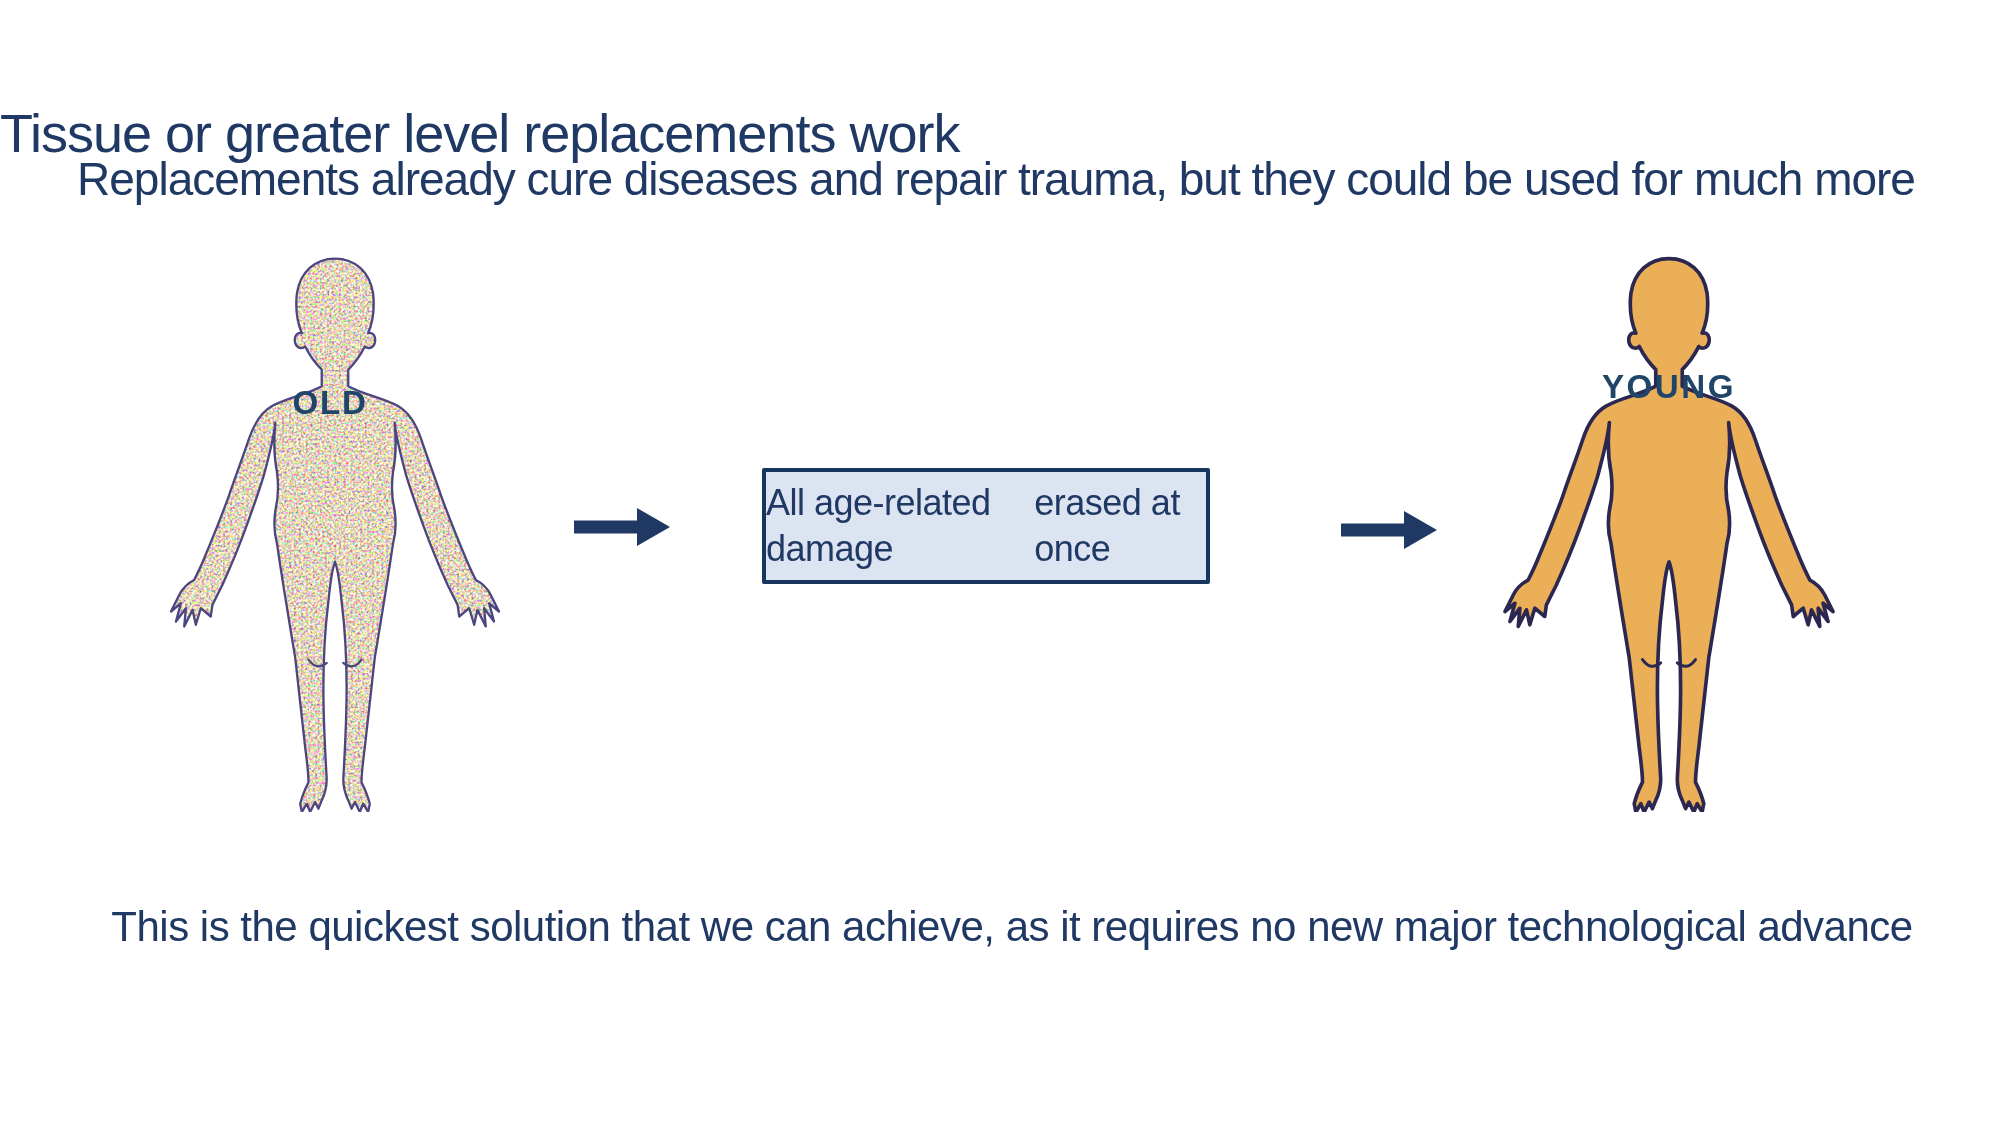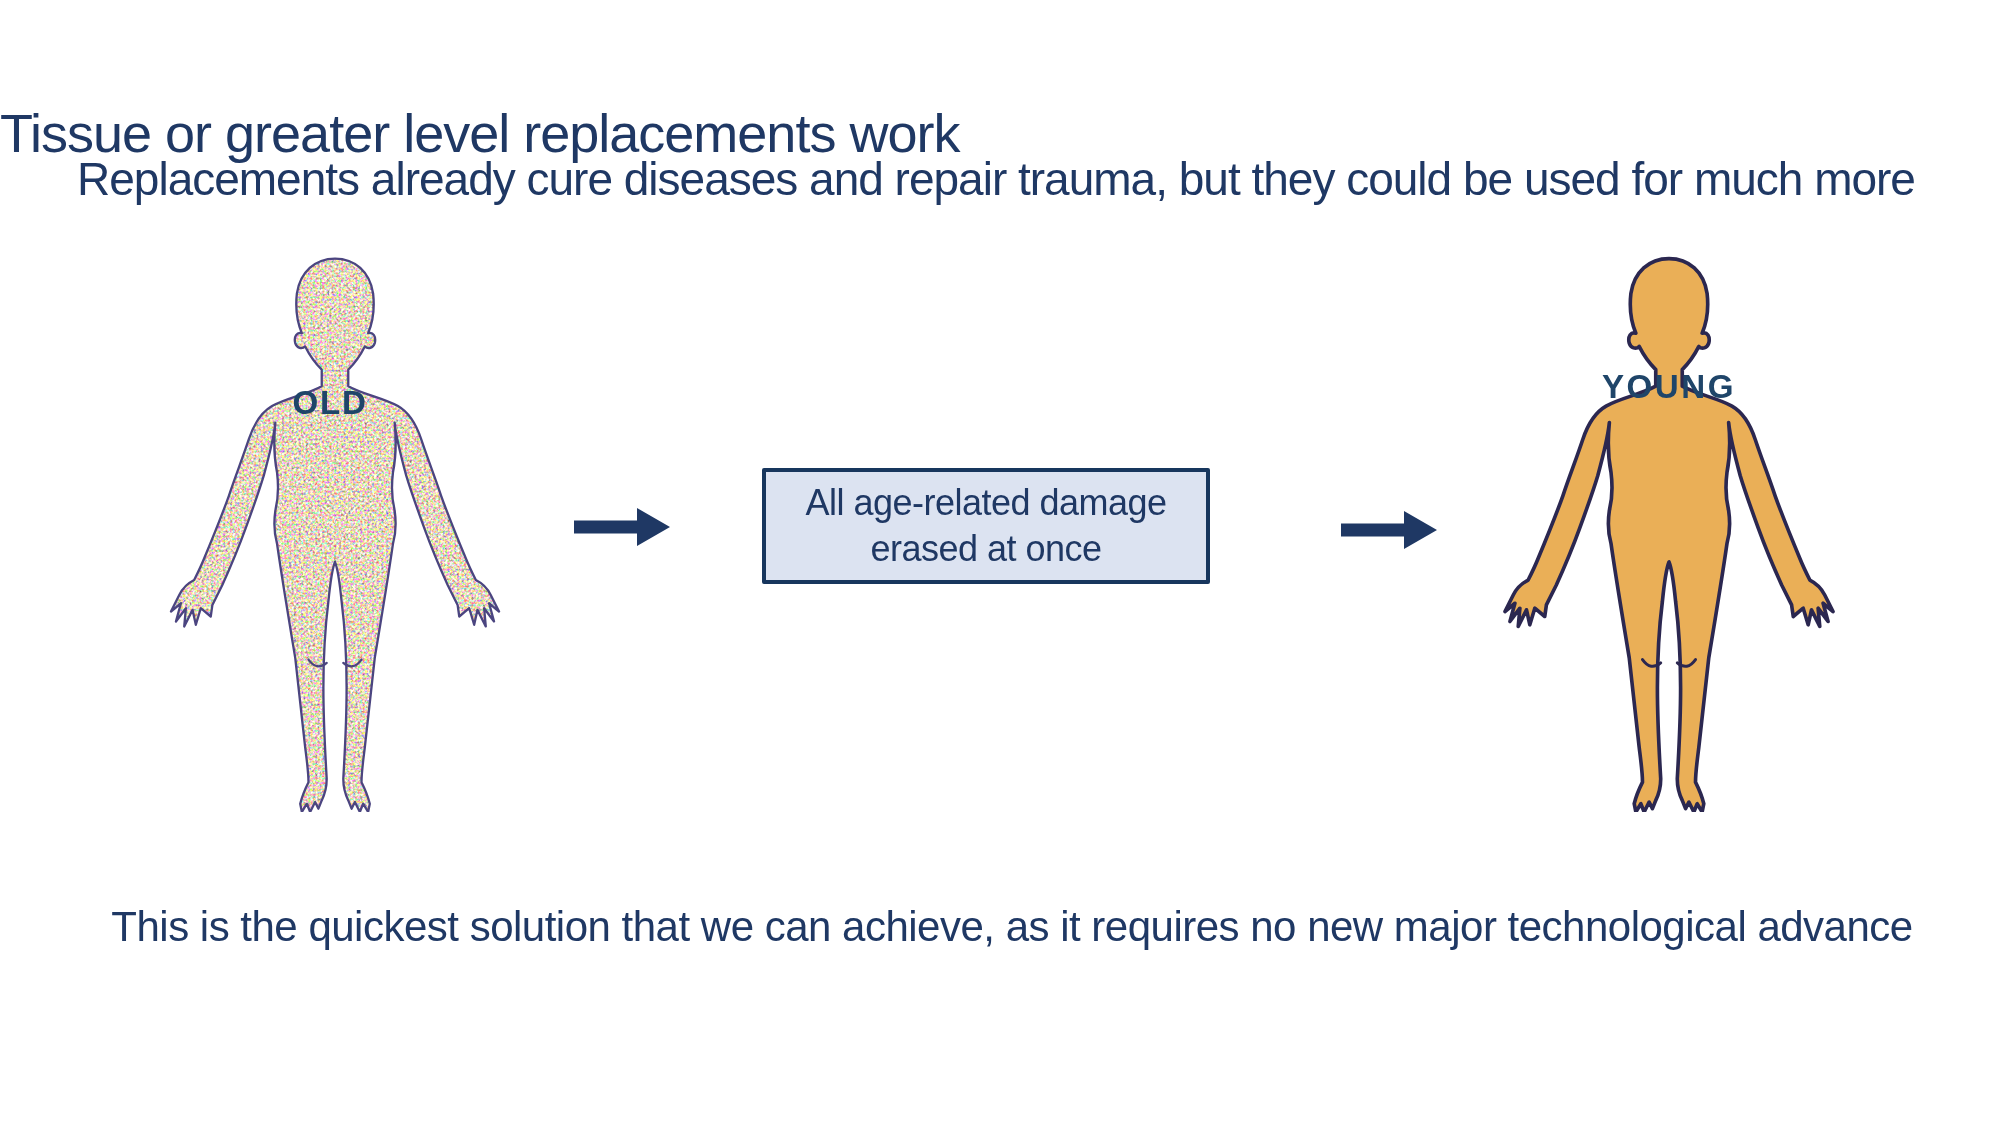--- a/index.html
+++ b/index.html
@@ -21,21 +21,21 @@
   }
   .figure{position:absolute;top:252px;width:334px;height:560px;}
   .figure.old{left:168px;}
   .figure.young{left:1502px;}
   .arrow{position:absolute;width:98px;height:48px;}
   .arrow.a1{left:574px;top:503px;}
   .arrow.a2{left:1341px;top:506px;}
   .process-box{
     position:absolute;left:762px;top:468px;width:440px;height:108px;
     background:var(--box-fill);border:4px solid var(--box-border);border-radius:2px;
-    display:flex;flex-direction:column;justify-content:center;align-items:center;
+    display:flex;flex-direction:row;justify-content:center;align-items:center;
     color:var(--text-navy);font-size:36px;line-height:46px;letter-spacing:-0.5px;
   }
   .bodylabel{
     font-family:"Liberation Sans", sans-serif;font-weight:bold;
     fill:var(--label-color);
   }
   .defs-holder{position:absolute;width:0;height:0;overflow:hidden;}
 </style>
 </head>
 <body>

